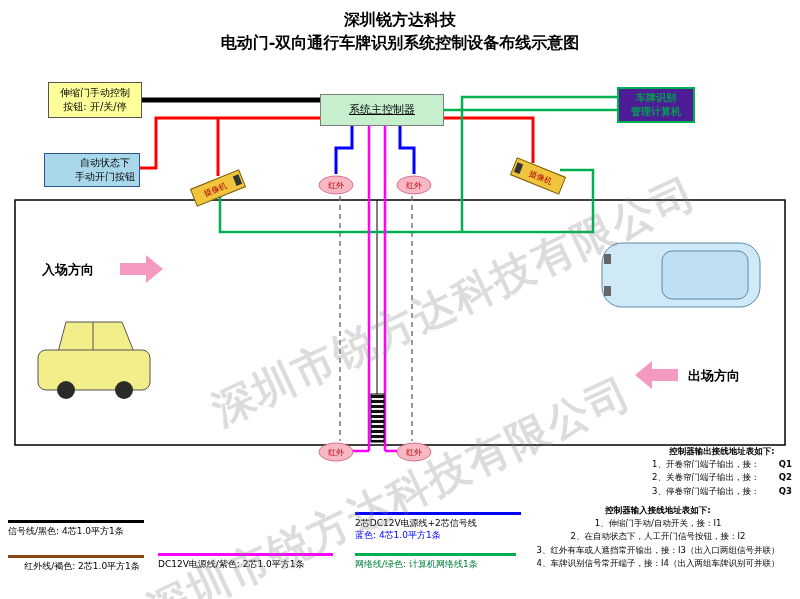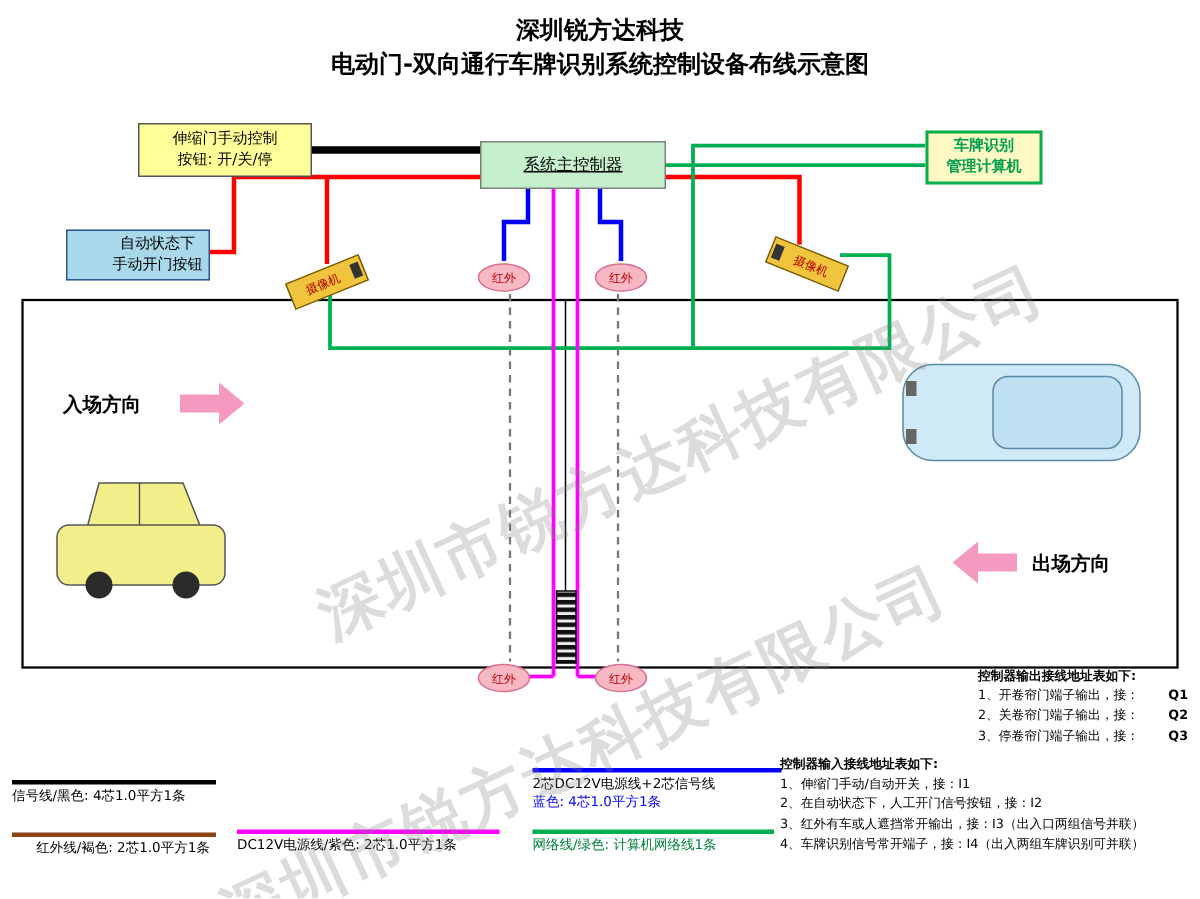--- a/index.html
+++ b/index.html
@@ -14,21 +14,21 @@
   }
   .dir-label { font-weight:bold; font-size:13px; z-index:4; }
   .legend-item { z-index:4; font-size:9px; line-height:1.35; }
   .legend-sample { height:3px; width:92%; margin-bottom:2px; }
   .s-black  { background:#000000; }
   .s-brown  { background:#8B4513; }
   .s-red    { background:#FF0000; }
   .s-purple { background:#FF00FF; }
   .s-blue   { background:#0000FF; }
   .s-green  { background:#00B050; }
-  .wire-table { z-index:4; font-size:8.5px; line-height:1.55; }
+  .wire-table { z-index:4; font-size:8.5px; line-height:1.55;text-align:center; }
   .wire-table .hdr { font-weight:bold; }
   .wire-table .row { display:flex; justify-content:space-between; }
   .watermark {
     z-index:6; pointer-events:none; white-space:nowrap; font-size:42px; font-weight:bold;
     letter-spacing:2px; color:rgba(130,130,130,0.28); transform:rotate(-25deg);
     transform-origin:left center;
   }
   svg { position:absolute; left:0; top:0; z-index:2; }
 </style>
 </head>
@@ -114,35 +114,35 @@
       <rect x="602" y="243" width="158" height="64" rx="20" fill="#CFE9F7" stroke="#5b8aa6"></rect>
       <rect x="662" y="251" width="86" height="48" rx="10" fill="#BFE0F2" stroke="#5b8aa6"></rect>
       <rect x="604" y="254" width="7" height="10" fill="#666"></rect>
       <rect x="604" y="286" width="7" height="10" fill="#666"></rect>
     </g>
 
     <polygon points="120,263 146,263 146,255 163,269 146,283 146,275 120,275" fill="#F49AC1"></polygon>
     <polygon points="678,369 652,369 652,361 635,375 652,389 652,381 678,381" fill="#F49AC1"></polygon>
   </svg>
 
-  <div class="abs node" style="left:48px;top:82px;width:116px;height:36px;background:#FFFF99;margin-left:44px;">
+  <div class="abs node" style="left:48px;top:82px;width:94px;height:36px;background:#FFFF99;">
     <span>伸缩门手动控制</span>
     <span>按钮: 开/关/停</span>
   </div>
 
   <div class="abs node" style="left:44px;top:153px;width:96px;height:34px;background:#A8D8EA;border-color:#2f5496;padding-left:26px;">
     <span>自动状态下</span>
     <span>手动开门按钮</span>
   </div>
 
   <div class="abs node" style="left:320px;top:94px;width:124px;height:32px;background:#C6EFCE;border-color:#7f7f7f;font-size:11px;text-decoration:underline;">
     <span>系统主控制器</span>
   </div>
 
-  <div class="abs node" style="left:617px;top:87px;width:78px;height:36px;background:#fef9c3;border:2px solid #00B050;color:#00a050;font-weight:bold;">
+  <div class="abs node" style="left:617px;top:87px;width:78px;height:36px;background:#4c1d95;border:2px solid #00B050;color:#00a050;font-weight:bold;">
     <span>车牌识别</span>
     <span>管理计算机</span>
   </div>
 
   <div class="abs dir-label" style="left:42px;top:261px;">入场方向</div>
   <div class="abs dir-label" style="left:688px;top:367px;">出场方向</div>
 
   <div class="abs legend-item" style="left:8px;top:520px;width:148px;">
     <div class="legend-sample s-black"></div>
     <div>信号线/黑色: 4芯1.0平方1条</div>

